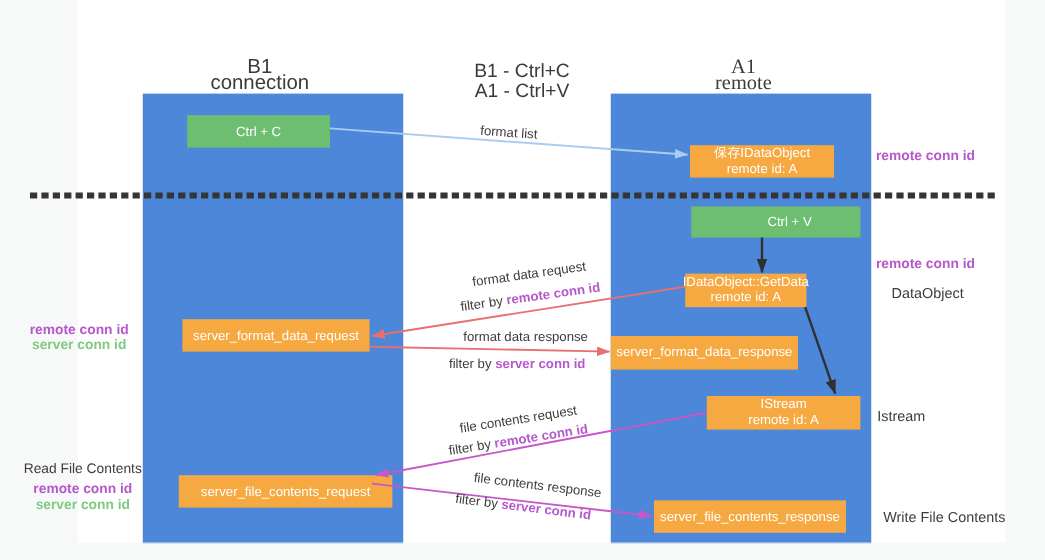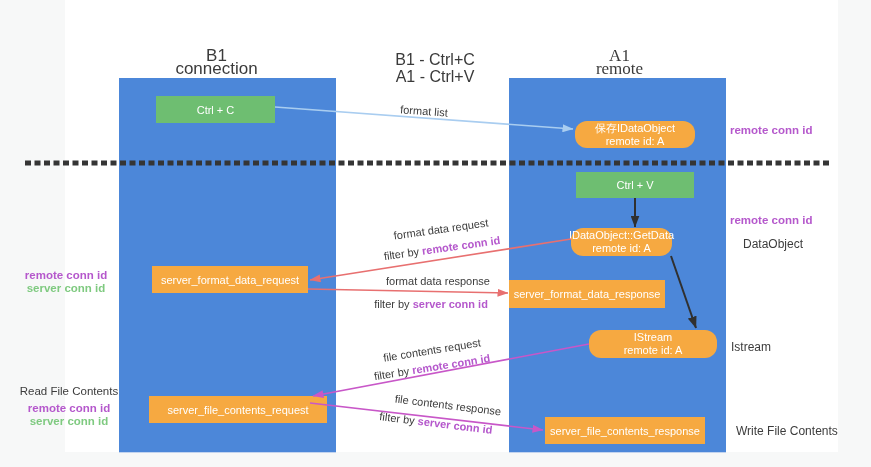--- a/index.html
+++ b/index.html
@@ -5,21 +5,21 @@
   html,body{margin:0;padding:0;}
   body{background:#f7f8f8;font-family:"Liberation Sans",sans-serif;}
   .stage{position:relative;width:871px;height:467px;overflow:hidden;background:#f7f8f8;}
   .canvas{position:absolute;left:65px;top:0;width:773px;height:452px;background:#ffffff;z-index:0;}
   .col{position:absolute;top:78px;width:217px;height:374px;background:#4c87d9;z-index:1;box-shadow:0 1px 0 #c3d4ef;}
   .title{position:absolute;left:345px;top:7px;width:180px;text-align:center;font-size:16px;line-height:17px;color:#3a3a3a;z-index:4;margin-top:44px;}
   .hdr{position:absolute;width:217px;text-align:center;font-size:17px;line-height:13px;color:#3b3b3b;z-index:4;}
   .box{position:absolute;display:flex;align-items:center;justify-content:center;color:#fff;text-align:center;z-index:2;}
   .green{background:#6ebe71;}
   .orange{background:#f6a941;}
-  .two{flex-direction:column;font-size:11px;line-height:13px;border-radius:12px;}
+  .two{flex-direction:column;font-size:11px;line-height:13px;}
   .one{font-size:11px;}
   svg.overlay{position:absolute;left:0;top:0;z-index:3;pointer-events:none;}
   .albl{position:absolute;font-size:11px;color:#3c3c3c;white-space:nowrap;z-index:4;}
   .side{position:absolute;font-size:12px;white-space:nowrap;z-index:4;color:#3c3c3c;}
   .sideblock{position:absolute;text-align:center;font-size:11.5px;line-height:13px;z-index:4;}
   .kpurple{color:#b558cc;font-weight:bold;}
   .kgreen{color:#7fca80;font-weight:bold;}
   .side.kpurple{font-size:11.5px;}
 </style>
 </head>
@@ -41,21 +41,21 @@
     <div>A1</div>
     <div>remote</div>
   </div>
 
   <div class="col" style="left:119px;"></div>
   <div class="col" style="left:509px;"></div>
 
   <div class="box green one" style="left:156px;top:96px;width:119px;height:27px;">
     <span>Ctrl + C</span>
   </div>
-  <div class="box green one" style="left:576px;top:172px;width:118px;height:26px;">
+  <div class="box green one" style="left:576px;top:172px;width:118px;height:26px;padding-left:23px;">
     <span>Ctrl + V</span>
   </div>
 
   <div class="box orange two" style="left:575px;top:121px;width:120px;height:27px;">
     <div>保存IDataObject</div>
     <div>remote id: A</div>
   </div>
   <div class="box orange two" style="left:571px;top:228px;width:101px;height:28px;">
     <div>IDataObject::GetData</div>
     <div>remote id: A</div>

